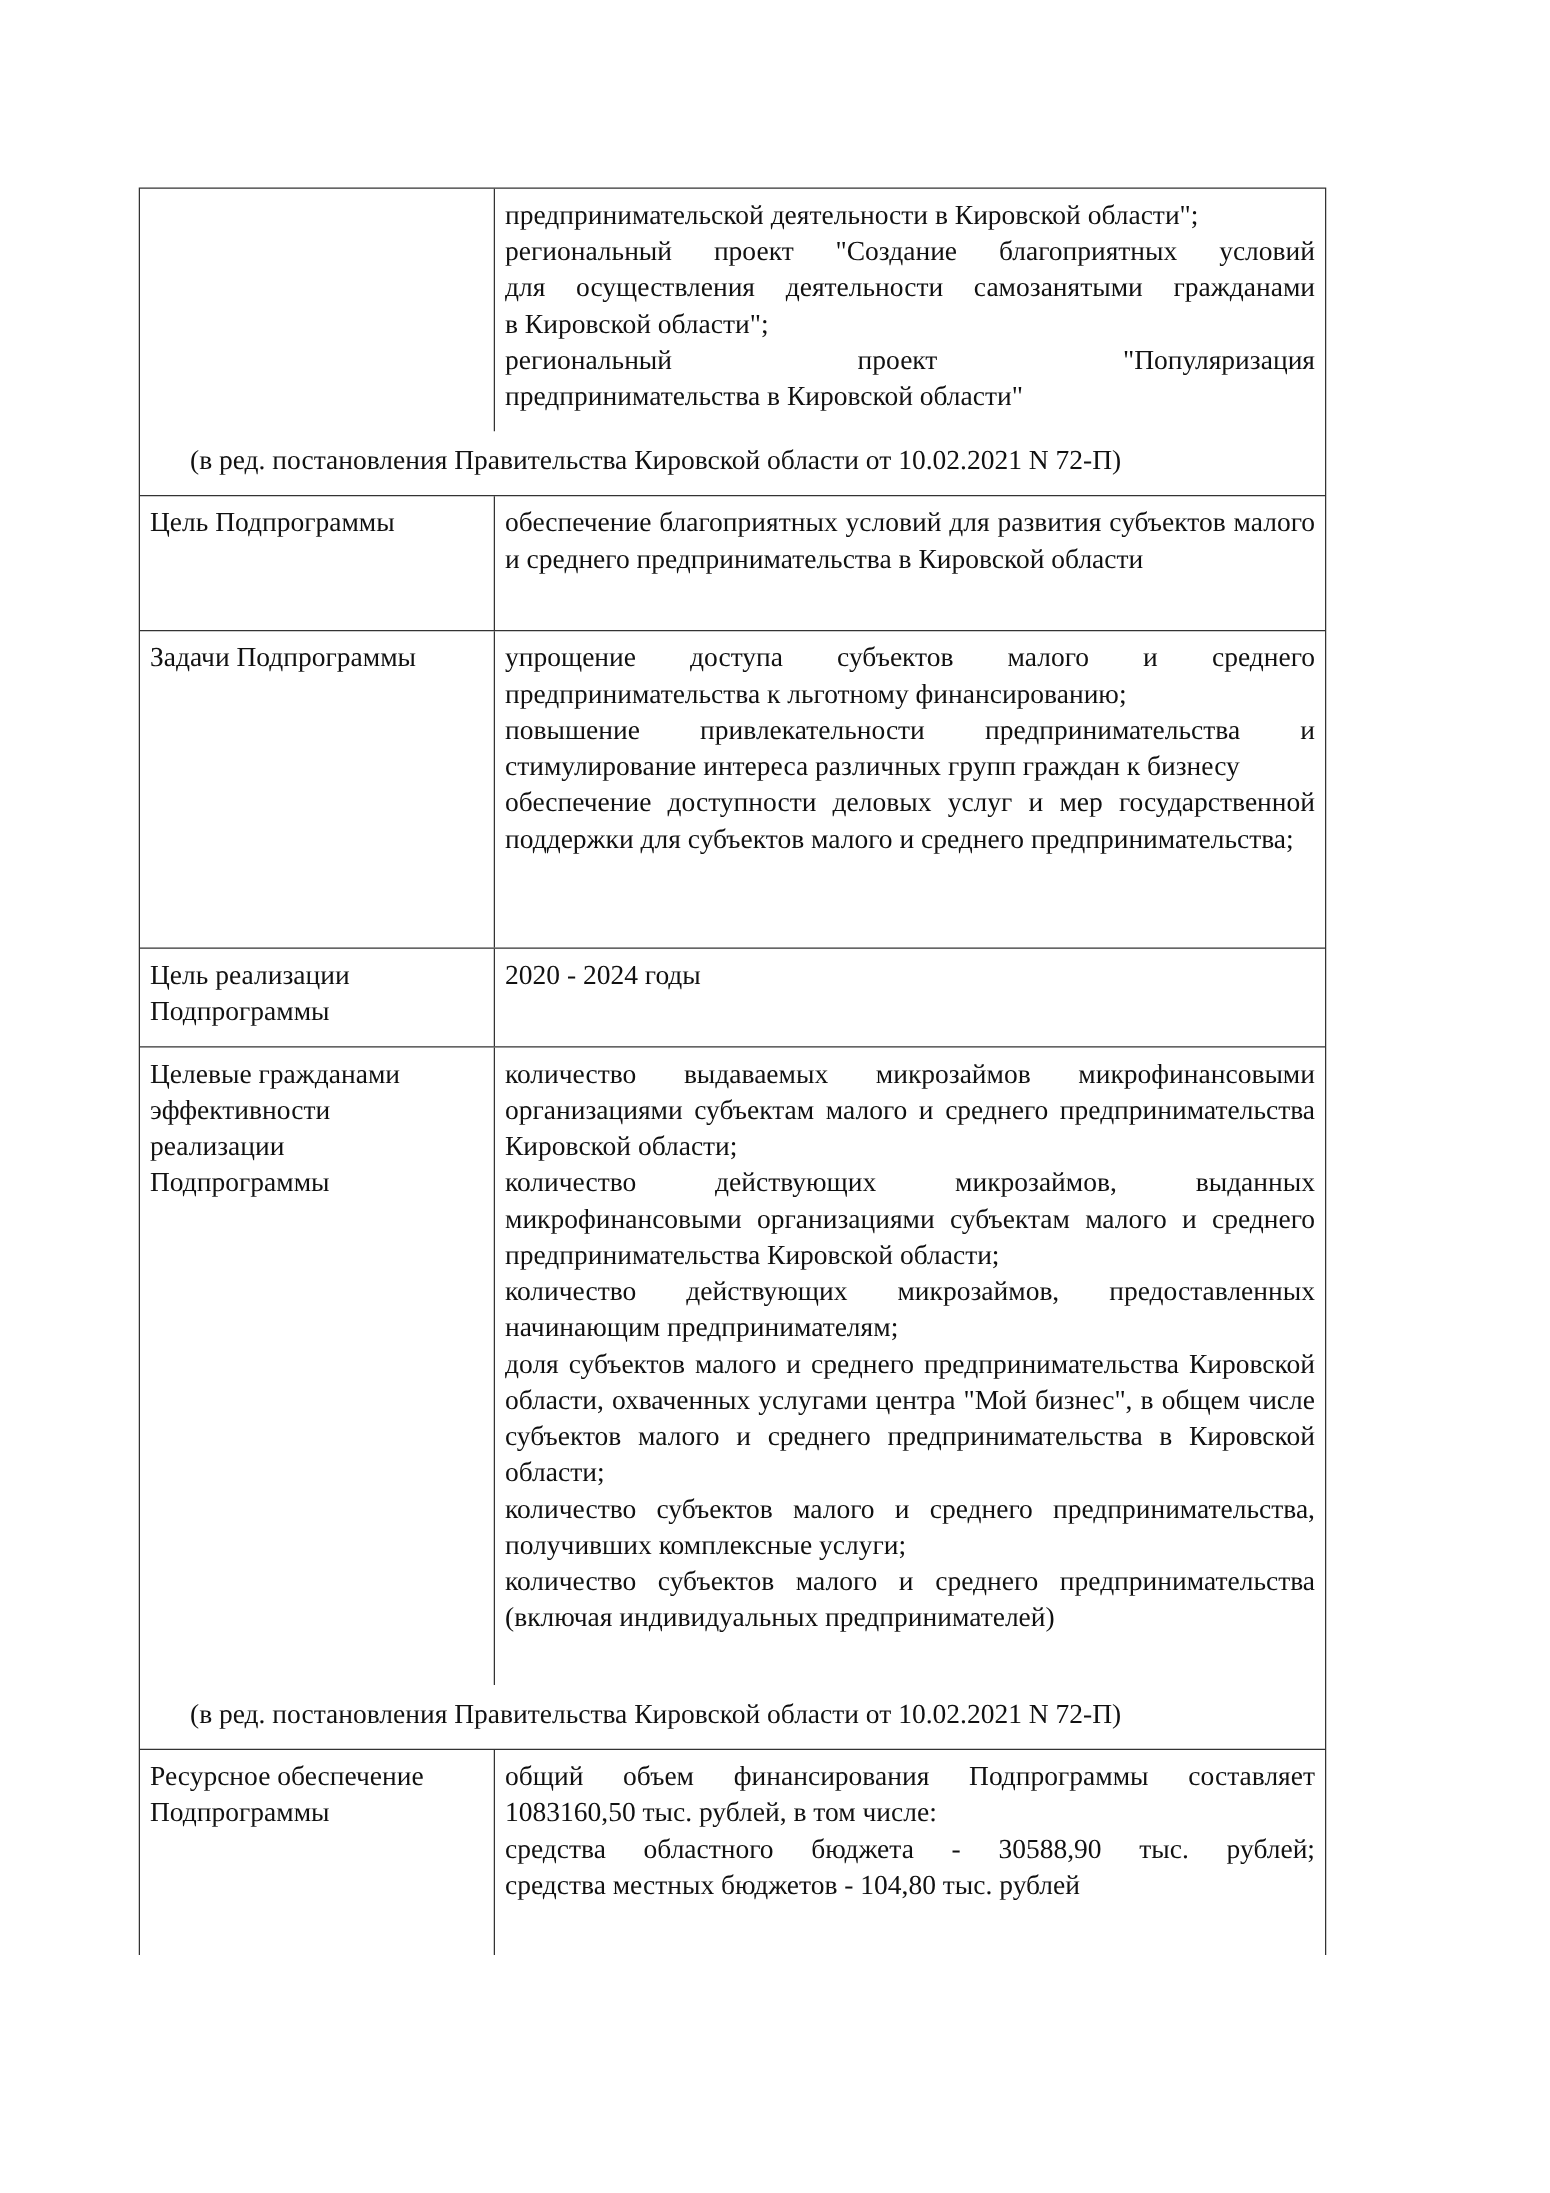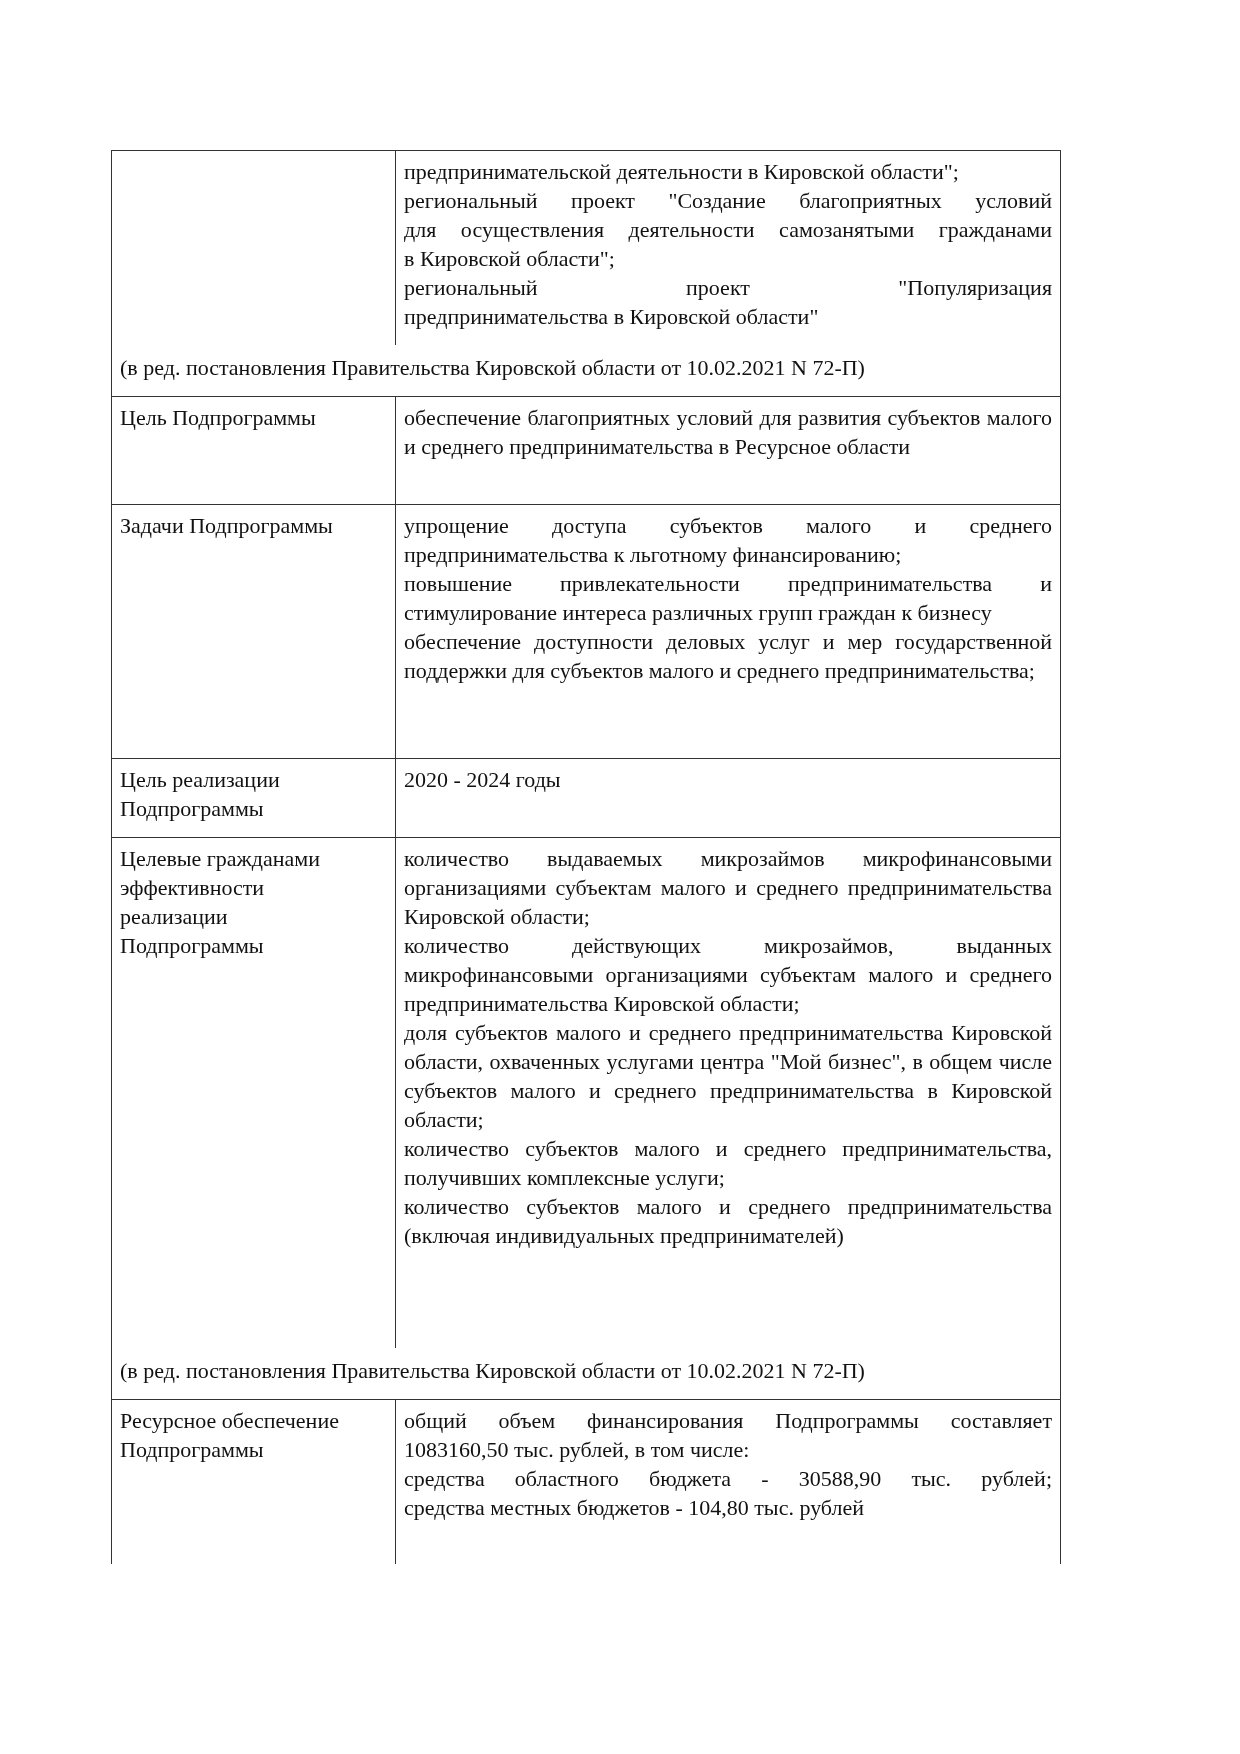--- a/index.html
+++ b/index.html
@@ -10,21 +10,21 @@
   .row { display: flex; border-top: 1.5px solid #333; }
   .row.first { border-top: 1.5px solid #333; }
   .c1 { width: 283px; box-sizing: border-box; padding: 6px 8px 10px 8px;
         font-size: 22px; line-height: 29px; }
   .c2 { flex: 1; box-sizing: border-box; padding: 6px 8px 10px 8px;
         border-left: 1.5px solid #333;
         font-size: 22px; line-height: 29px; text-align: justify; }
   .c2 .ln { display: block; text-align: justify; text-align-last: left; }
   .c2 .ln.j { text-align-last: justify; }
   .amend { border-top: none; font-size: 22px; line-height: 29px;
-           padding: 8px 8px 10px 8px; }
+           padding: 8px 8px 10px 8px; margin-left: 32px; }
 </style>
 </head>
 <body>
 
 <div class="page">
   <div class="tbl">
 
     <div class="row first" style="height:194px;">
       <div class="c1"></div>
       <div class="c2" style="padding-top:6px;">
@@ -35,21 +35,21 @@
         <span class="ln j">региональный проект "Популяризация</span>
         <span class="ln">предпринимательства в Кировской области"</span>
       </div>
     </div>
 
     <div class="amend" style="height:33px;">(в ред. постановления Правительства Кировской области от 10.02.2021 N 72-П)</div>
 
     <div class="row" style="height:107px;">
       <div class="c1">Цель Подпрограммы</div>
       <div class="c2">
-        <span class="ln">обеспечение благоприятных условий для развития субъектов малого и среднего предпринимательства в Ресурсное области</span>
+        <span class="ln">обеспечение благоприятных условий для развития субъектов малого и среднего предпринимательства в Кировской области</span>
       </div>
     </div>
 
     <div class="row" style="height:253px;">
       <div class="c1">Задачи Подпрограммы</div>
       <div class="c2">
         <span class="ln">упрощение доступа субъектов малого и среднего предпринимательства к льготному финансированию;</span>
         <span class="ln">повышение привлекательности предпринимательства и стимулирование интереса различных групп граждан к бизнесу</span>
         <span class="ln">обеспечение доступности деловых услуг и мер государственной поддержки для субъектов малого и среднего предпринимательства;</span>
       </div>
@@ -68,20 +68,21 @@
     <div class="row" style="height:510px;">
       <div class="c1">
         <span style="display:block">Целевые гражданами</span>
         <span style="display:block">эффективности</span>
         <span style="display:block">реализации</span>
         <span style="display:block">Подпрограммы</span>
       </div>
       <div class="c2">
         <span class="ln">количество выдаваемых микрозаймов микрофинансовыми организациями субъектам малого и среднего предпринимательства Кировской области;</span>
         <span class="ln">количество действующих микрозаймов, выданных микрофинансовыми организациями субъектам малого и среднего предпринимательства Кировской области;</span>
+        <span class="ln">количество действующих микрозаймов, предоставленных начинающим предпринимателям;</span>
         <span class="ln">доля субъектов малого и среднего предпринимательства Кировской области, охваченных услугами центра "Мой бизнес", в общем числе субъектов малого и среднего предпринимательства в Кировской области;</span>
         <span class="ln">количество субъектов малого и среднего предпринимательства, получивших комплексные услуги;</span>
         <span class="ln">количество субъектов малого и среднего предпринимательства (включая индивидуальных предпринимателей)</span>
       </div>
     </div>
 
     <div class="amend" style="height:33px;">(в ред. постановления Правительства Кировской области от 10.02.2021 N 72-П)</div>
 
     <div class="row" style="height:164px;justify-content:center;">
       <div class="c1">

